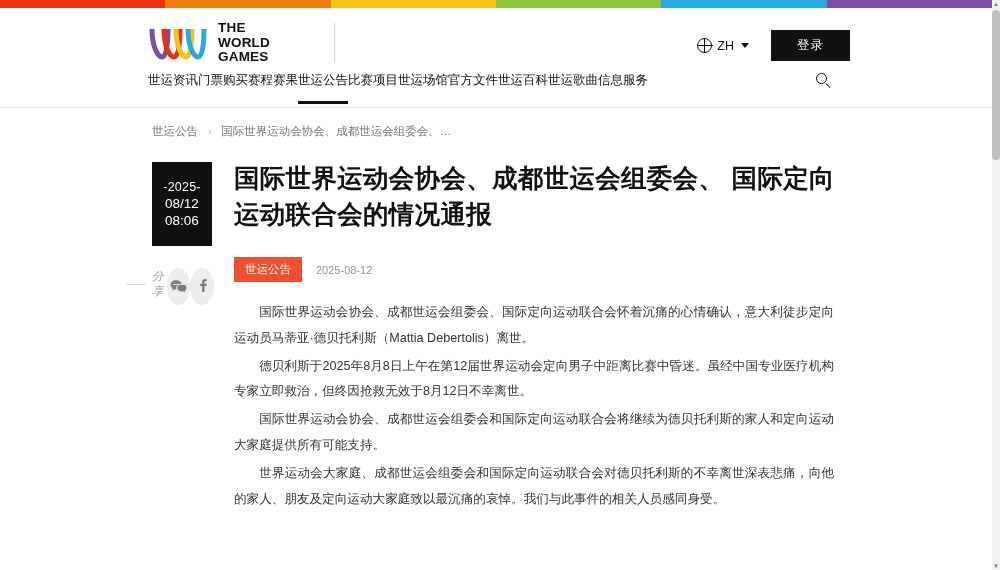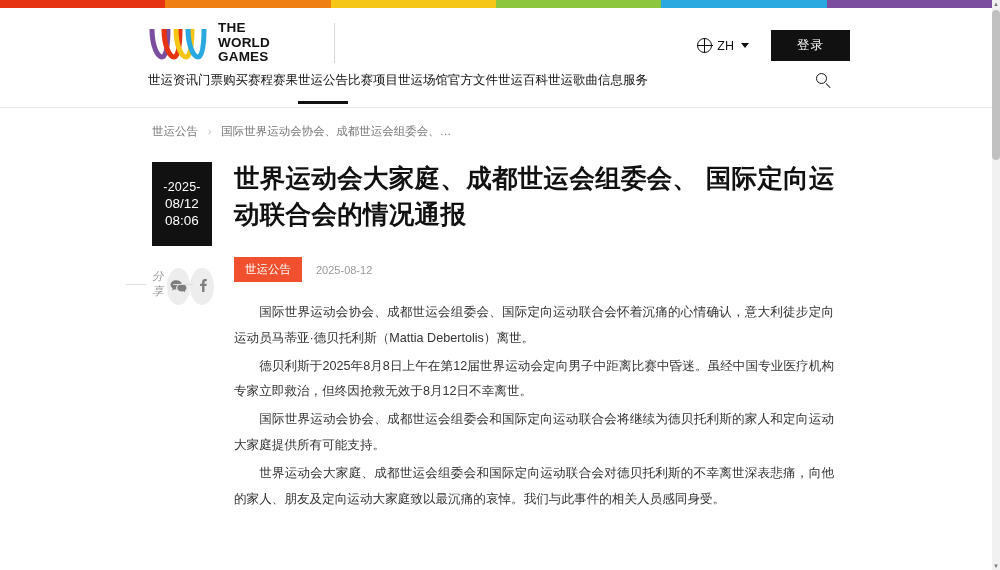--- a/index.html
+++ b/index.html
@@ -364,21 +364,21 @@
       <span class="sep">›</span>
       <span class="crumb current">国际世界运动会协会、成都世运会组委会、…</span>
     </div>
 
     <div class="date-block">
       <div class="yr">-2025-</div>
       <div class="md">08/12</div>
       <div class="tm">08:06</div>
     </div>
 
-    <h1 class="article-title">世界运动会大家庭、成都世运会组委会、 国际定向运动联合会的情况通报</h1>
+    <h1 class="article-title">国际世界运动会协会、成都世运会组委会、 国际定向运动联合会的情况通报</h1>
 
     <div class="tag-row">
       <span class="tag">世运公告</span>
       <span class="tag-date">2025-08-12</span>
     </div>
 
     <div class="share">
       <div class="share-label">分享</div>
       <div class="share-btn">
         <svg width="19" height="19" viewBox="0 0 24 24">

